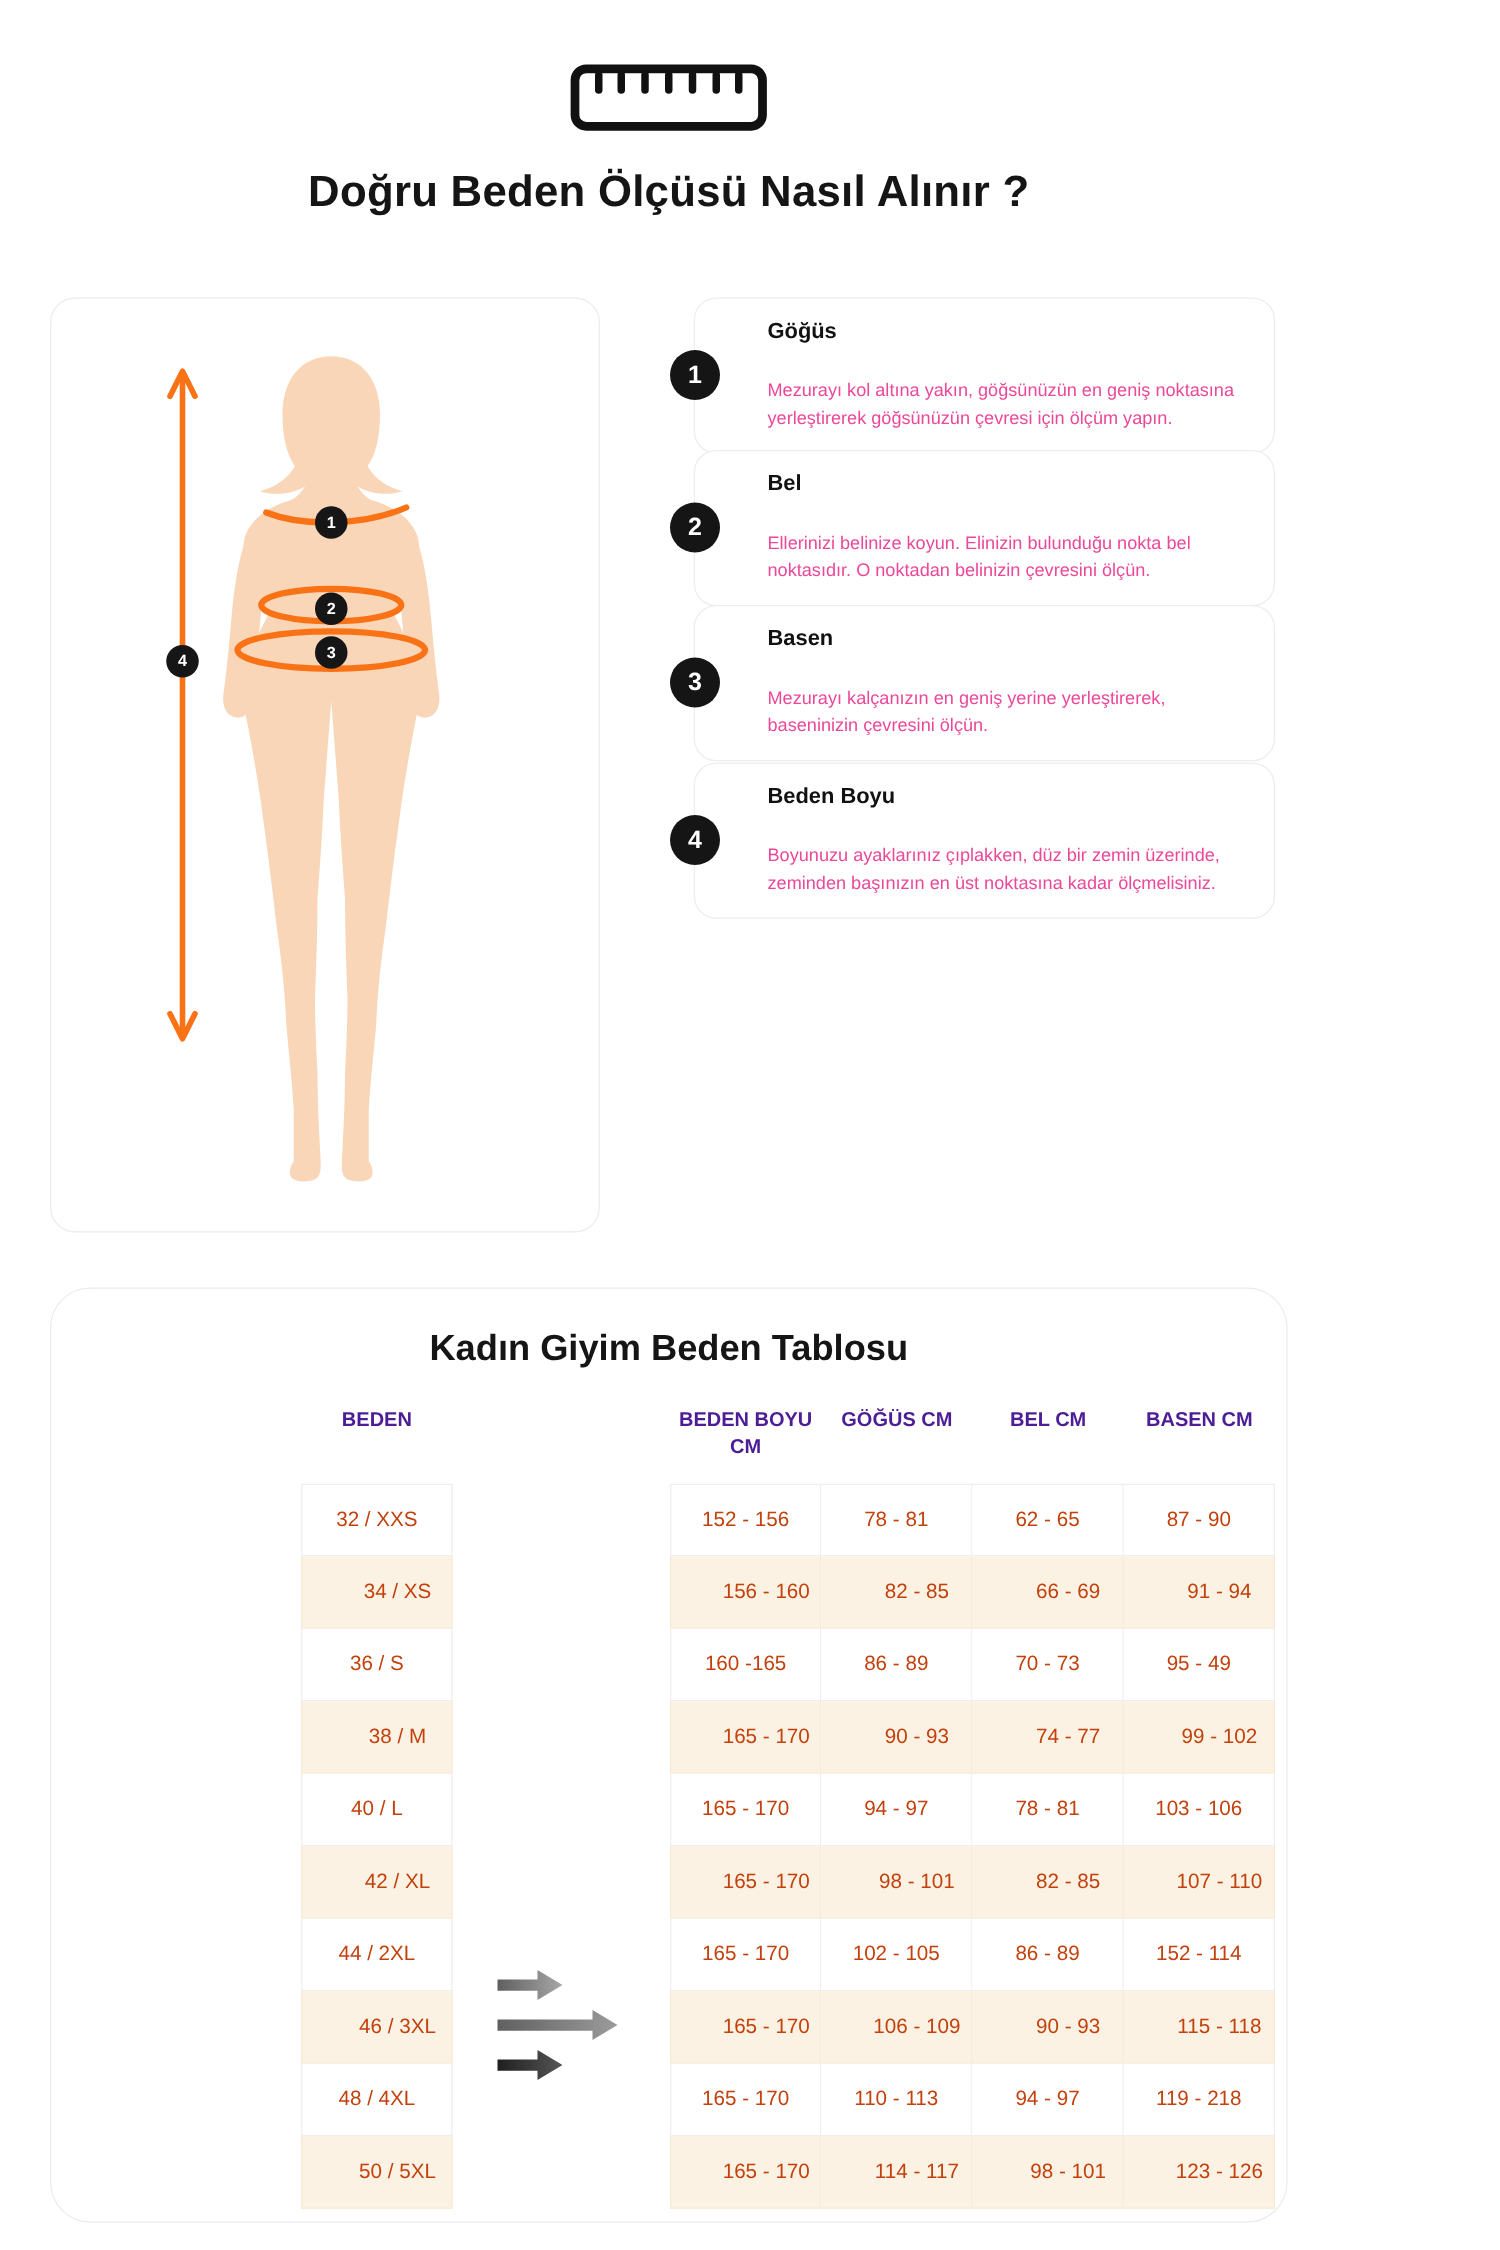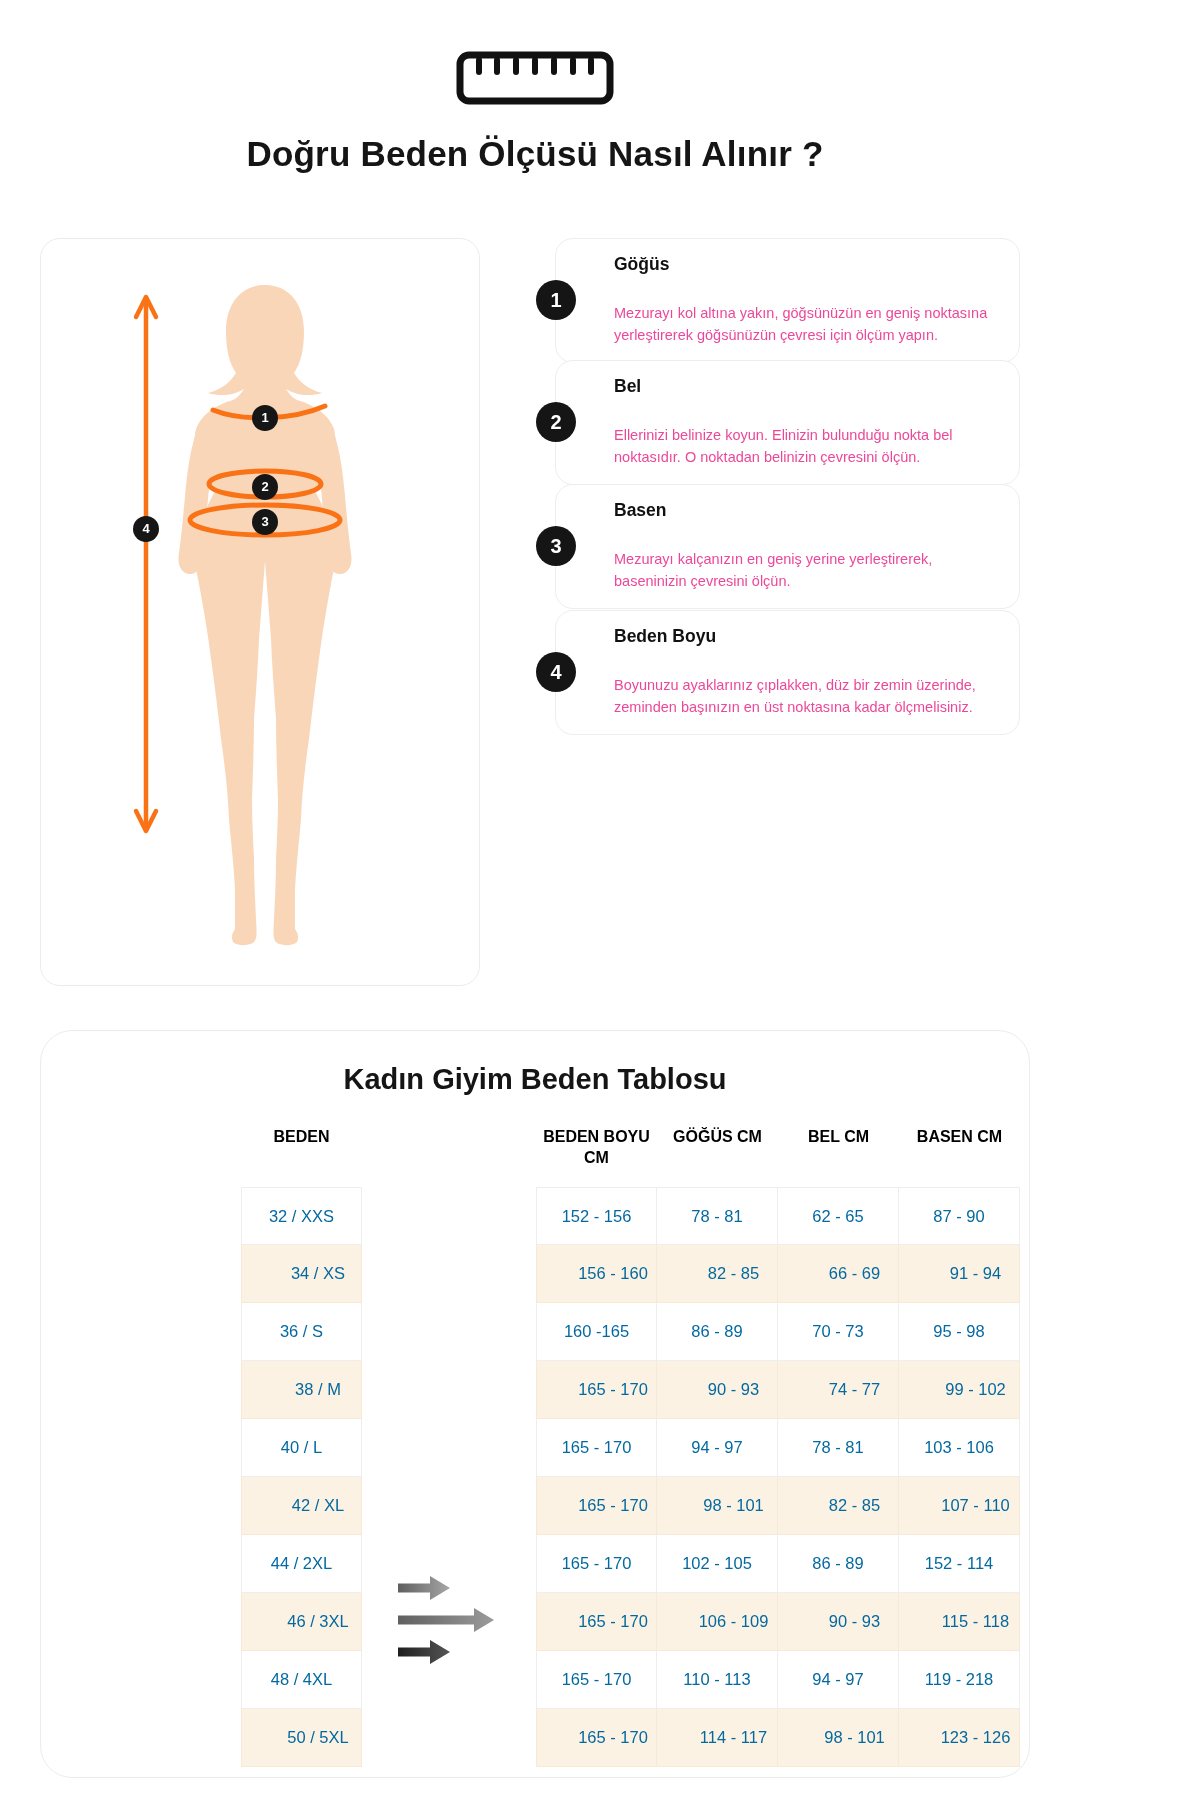--- a/index.html
+++ b/index.html
@@ -40,26 +40,26 @@
 
   
   .table-card { position:absolute; left:40px; top:1030px; width:990px; height:748px;
     border:1px solid #ececec; border-radius:32px; background:#fff; }
   .table-title { position:absolute; left:0; top:32px; width:100%; text-align:center;
     font-size:29px; font-weight:700; color:#151515; }
 
   .grid-row { display:grid; grid-template-columns:121px 174px 121px 121px 121px 121px;
     margin-left:200px; }
   .thead { position:absolute; left:0; top:96px; width:100%; }
-  .th { font-size:16px; font-weight:700; color:#000000; text-align:center; line-height:1.3;
+  .th { font-size:16px; font-weight:700; color:#4c1d95; text-align:center; line-height:1.3;
     align-self:start; padding:0 4px; }
 
   .tbody { position:absolute; left:0; top:156px; width:100%; }
   .trow { height:58px; }
-  .td { display:flex; align-items:center; justify-content:center; font-size:16.5px; color:#0369a1;
+  .td { display:flex; align-items:center; justify-content:center; font-size:16.5px; color:#c2410c;
     border-right:1px solid #eeeeee; border-bottom:1px solid #eeeeee; background:#fff; }
   .td.c-size, .td.c-boy { border-left:1px solid #eeeeee; }
   .trow:first-child .td { border-top:1px solid #eeeeee; }
   .spacer { background:transparent; }
   .trow.shaded .td { background:#FCF2E3; border-color:#f6e9d6;padding-left:33px; }
 
   .arrows { position:absolute; left:355px; top:542px; width:140px; height:96px; }
 </style>
 </head>
 <body>
@@ -173,21 +173,21 @@
         <div class="td">82 - 85</div>
         <div class="td">66 - 69</div>
         <div class="td">91 - 94</div>
       </div>
       <div class="trow grid-row">
         <div class="td c-size">36 / S</div>
           <div class="spacer"></div>
         <div class="td c-boy">160 -165</div>
         <div class="td">86 - 89</div>
         <div class="td">70 - 73</div>
-        <div class="td">95 - 98</div>
+        <div class="td">95 - 49</div>
       </div>
       <div class="trow grid-row shaded">
         <div class="td c-size">38 / M</div>
           <div class="spacer"></div>
         <div class="td c-boy">165 - 170</div>
         <div class="td">90 - 93</div>
         <div class="td">74 - 77</div>
         <div class="td">99 - 102</div>
       </div>
       <div class="trow grid-row">

